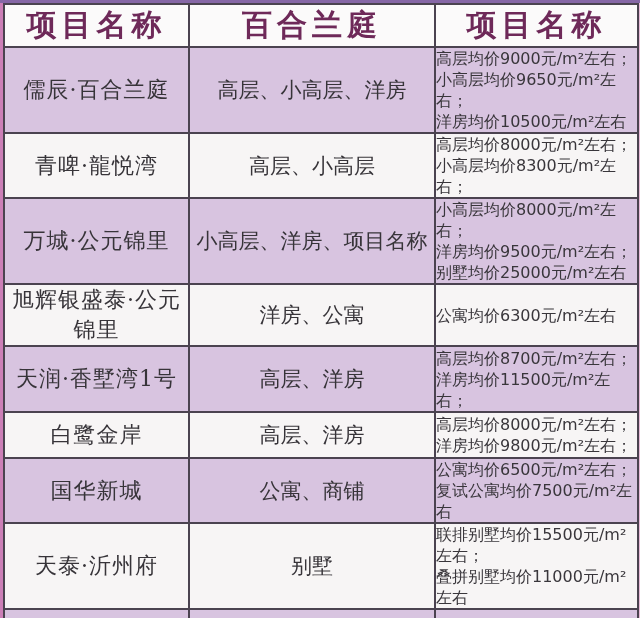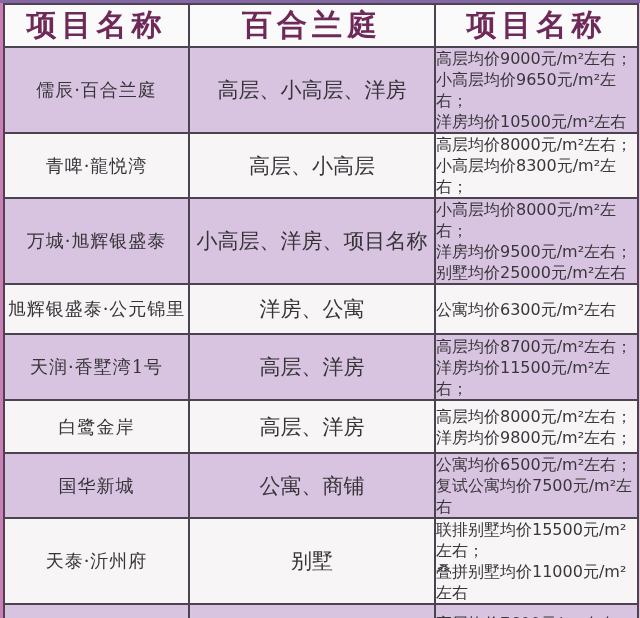--- a/index.html
+++ b/index.html
@@ -44,21 +44,21 @@
     vertical-align: middle;
     font-family: "DejaVu Sans", "Liberation Sans", sans-serif;
   }
   tbody tr { background: #f7f5f5; }
   tbody tr:nth-child(odd) { background: #d8c4e0; }
 
   td.name {
     text-align: center;
     vertical-align: middle;
     color: #373439;
-    font-size: 18px;
+    font-size: 22px;
     font-family: "DejaVu Serif", "Liberation Serif", serif;
     letter-spacing: 1px;
   }
   td.type {
     text-align: center;
     vertical-align: middle;
     color: #373439;
     font-size: 21px;
     font-family: Liberation Mono, monospace;
   }
@@ -67,21 +67,21 @@
     vertical-align: middle;
     color: #39363b;
     font-size: 16px;
     line-height: 21px;
     padding-left: 0;
     white-space: pre-line;
     font-family: "DejaVu Sans", "Liberation Sans", sans-serif;
   }
   
   tr.h65 { height: 65px; } tr.h54 { height: 54px; } tr.h61 { height: 61px; }
-  tr.h50 { height: 50px; } tr.h66 { height: 66px; } tr.h51 { height: 53px; }
+  tr.h50 { height: 50px; } tr.h66 { height: 66px; } tr.h51 { height: 46px; }
   tr.h60 { height: 60px; } tr.h52 { height: 52px; }
 </style>
 </head>
 <body>
 
 <div class="screen">
   <div class="frame-top"></div>
   <div class="frame-left"></div>
   <div class="frame-right"></div>
   <div class="frame-bottom"></div>
@@ -107,21 +107,21 @@
 小高层均价9650元/m²左右；
 洋房均价10500元/m²左右</td>
       </tr>
       <tr class="h54">
         <td class="name">青啤·龍悦湾</td>
         <td class="type">高层、小高层</td>
         <td class="price">高层均价8000元/m²左右；
 小高层均价8300元/m²左右；</td>
       </tr>
       <tr class="h61">
-        <td class="name">万城·旭辉银盛泰</td>
+        <td class="name">万城·公元锦里</td>
         <td class="type">小高层、洋房、项目名称</td>
         <td class="price">小高层均价8000元/m²左右；
 洋房均价9500元/m²左右；
 别墅均价25000元/m²左右</td>
       </tr>
       <tr class="h50">
         <td class="name">旭辉银盛泰·公元锦里</td>
         <td class="type">洋房、公寓</td>
         <td class="price">公寓均价6300元/m²左右</td>
       </tr>

